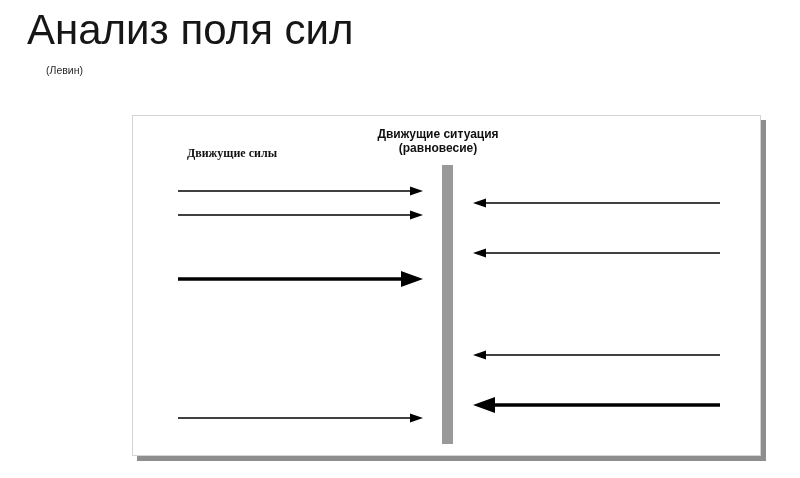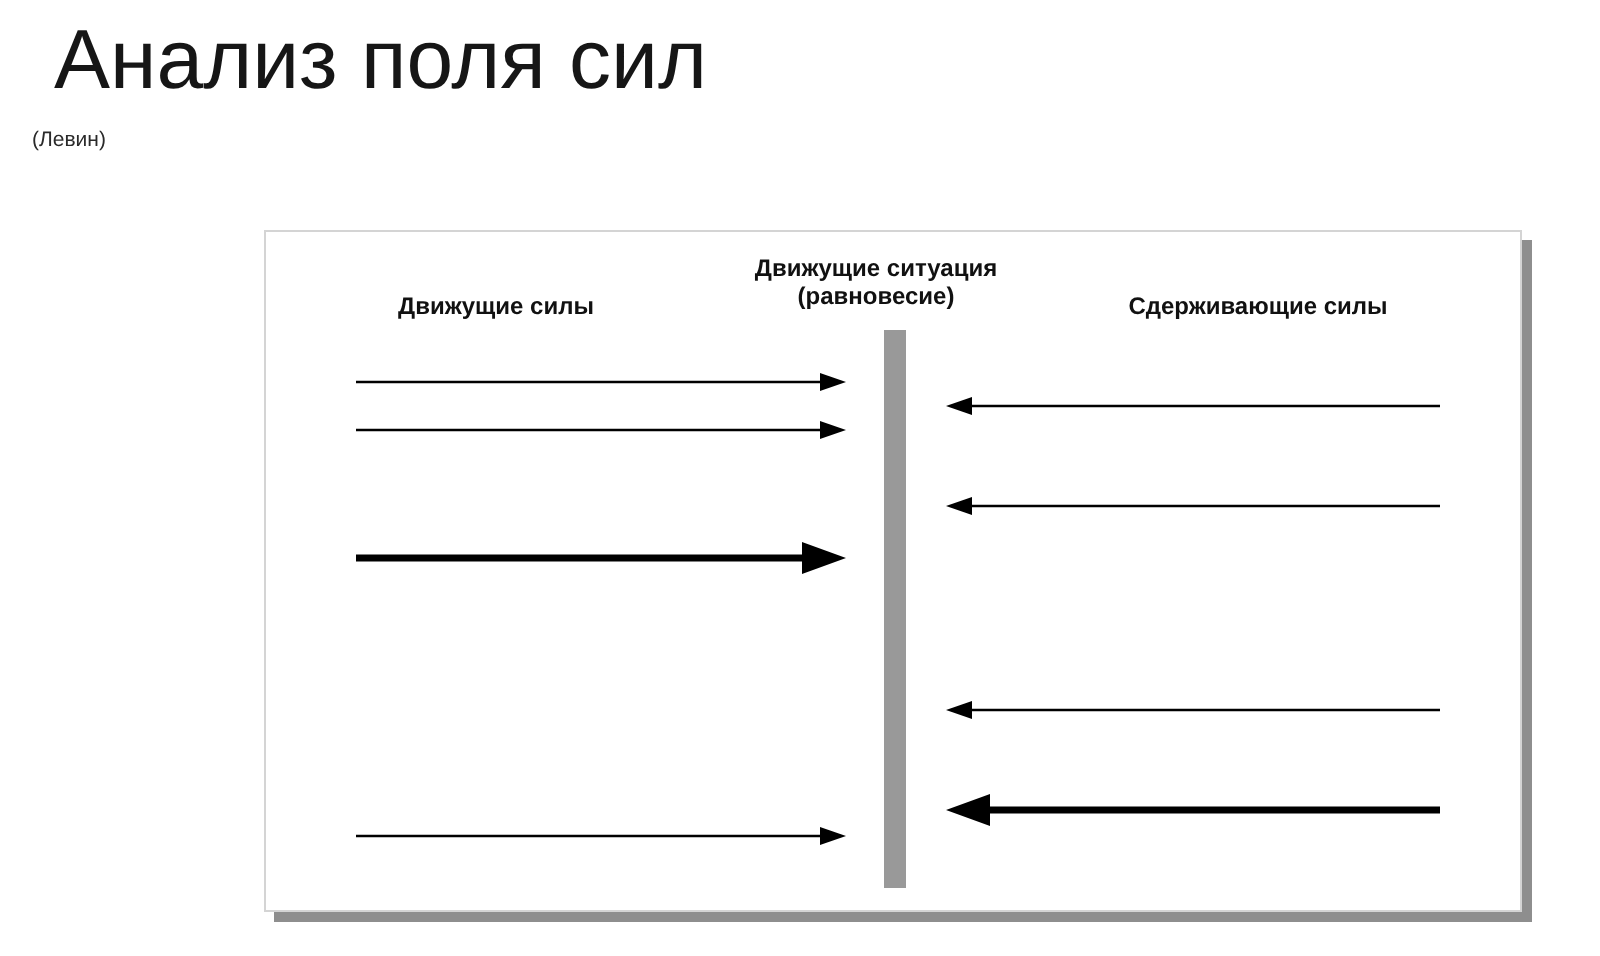--- a/index.html
+++ b/index.html
@@ -21,21 +21,21 @@
     top: 6px;
     margin: 0;
     font-size: 42px;
     font-weight: 400;
     color: #161616;
     letter-spacing: 0px;
     white-space: nowrap;
   }
   .subtitle {
     position: absolute;
-    left: 16px;
+    left: 46px;
     top: 64px;
     font-size: 10.5px;
     color: #2a2a2a;
     white-space: nowrap;
   }
   .diagram-box {
     position: absolute;
     left: 132px;
     top: 115px;
     width: 629px;
@@ -47,21 +47,21 @@
   }
   .hdr {
     position: absolute;
     font-size: 12px;
     font-weight: 700;
     color: #111111;
     text-align: center;
     line-height: 14px;
     white-space: nowrap;
   }
-  .hdr-left   { left: 20px;  width: 190px; top: 30px; }
+  .hdr-left   { left: 4px;  width: 190px; top: 30px; font-family: Liberation Serif, serif; }
   .hdr-center { left: 225px; width: 160px; top: 11px; white-space: normal; }
   .hdr-right  { left: 386px; width: 220px; top: 30px; }
   .equilibrium-bar {
     position: absolute;
     left: 309px;
     top: 49px;
     width: 11px;
     height: 279px;
   }
   .arrows-layer {
@@ -80,21 +80,20 @@
   <div class="subtitle">(Левин)</div>
 
   <div class="diagram-box">
     <div class="hdr hdr-left">Движущие силы</div>
 
     <div class="hdr hdr-center">
       <span>Движущие ситуация</span><br>
       <span>(равновесие)</span>
     </div>
 
-    <div class="hdr hdr-right">Сдерживающие силы</div>
 
     <div class="equilibrium-bar" style="background: rgb(153, 153, 153);"></div>
 
     <svg id="arrows-svg" class="arrows-layer" width="629" height="341" viewBox="0 0 629 341">
         <g>
           <line x1="45" x2="279" y1="75" y2="75" stroke="#000000" stroke-width="1.3"></line>
           <polygon points="290,75 277,70.5 277,79.5" fill="#000000"></polygon>
         </g>
         <g>
           <line x1="45" x2="279" y1="99" y2="99" stroke="#000000" stroke-width="1.3"></line>

